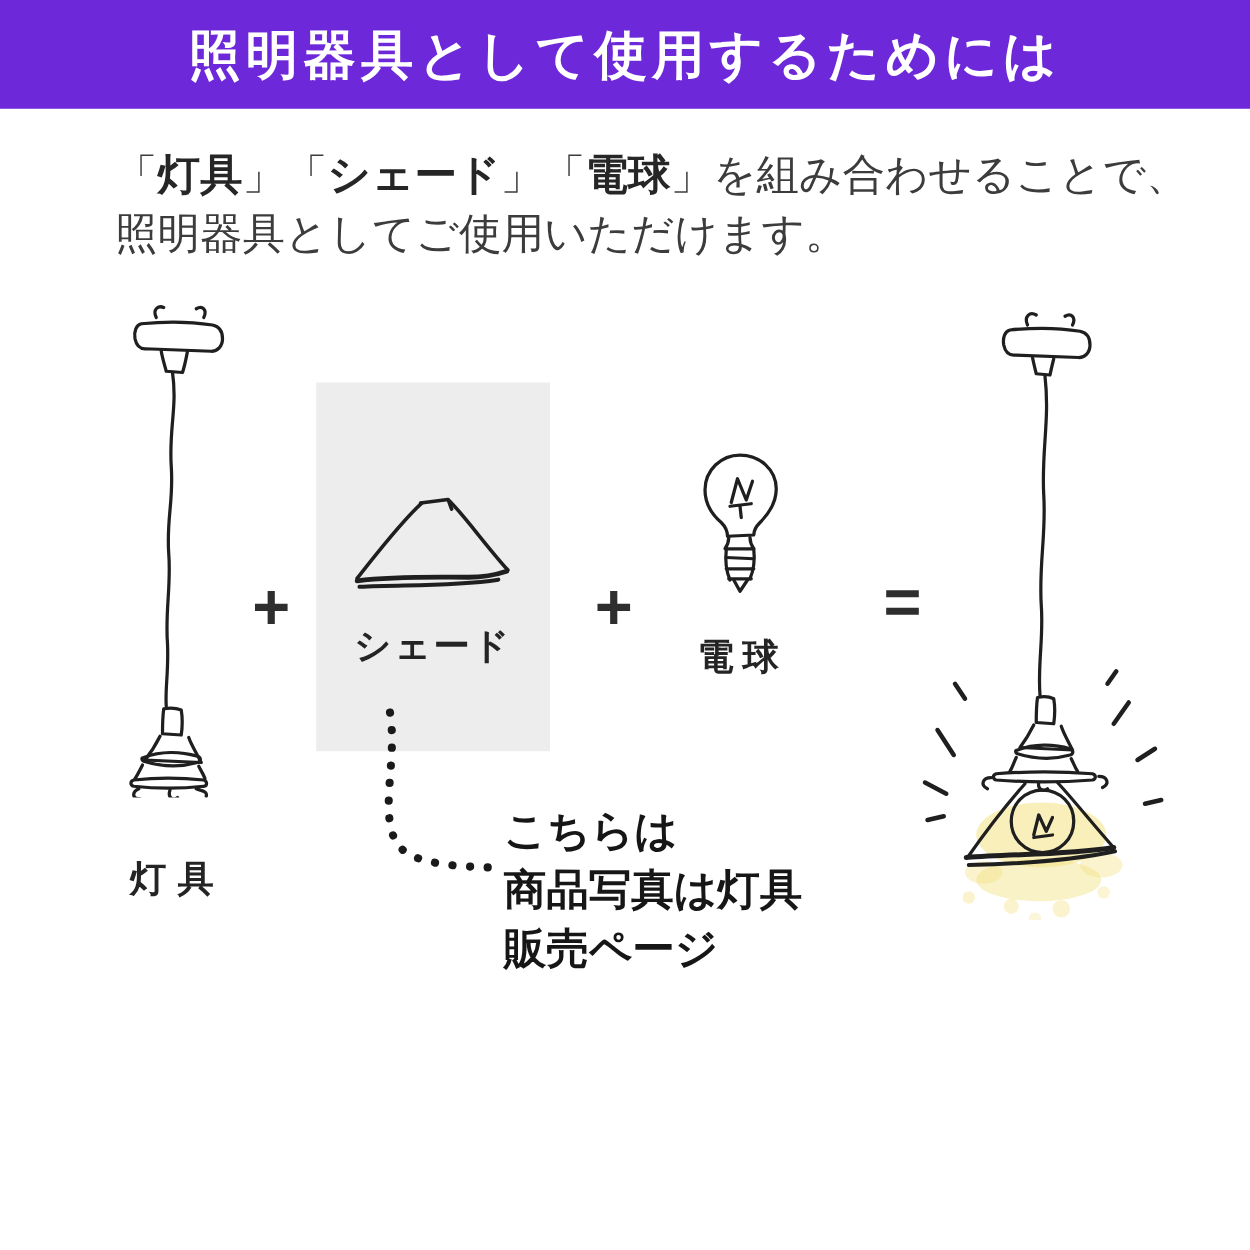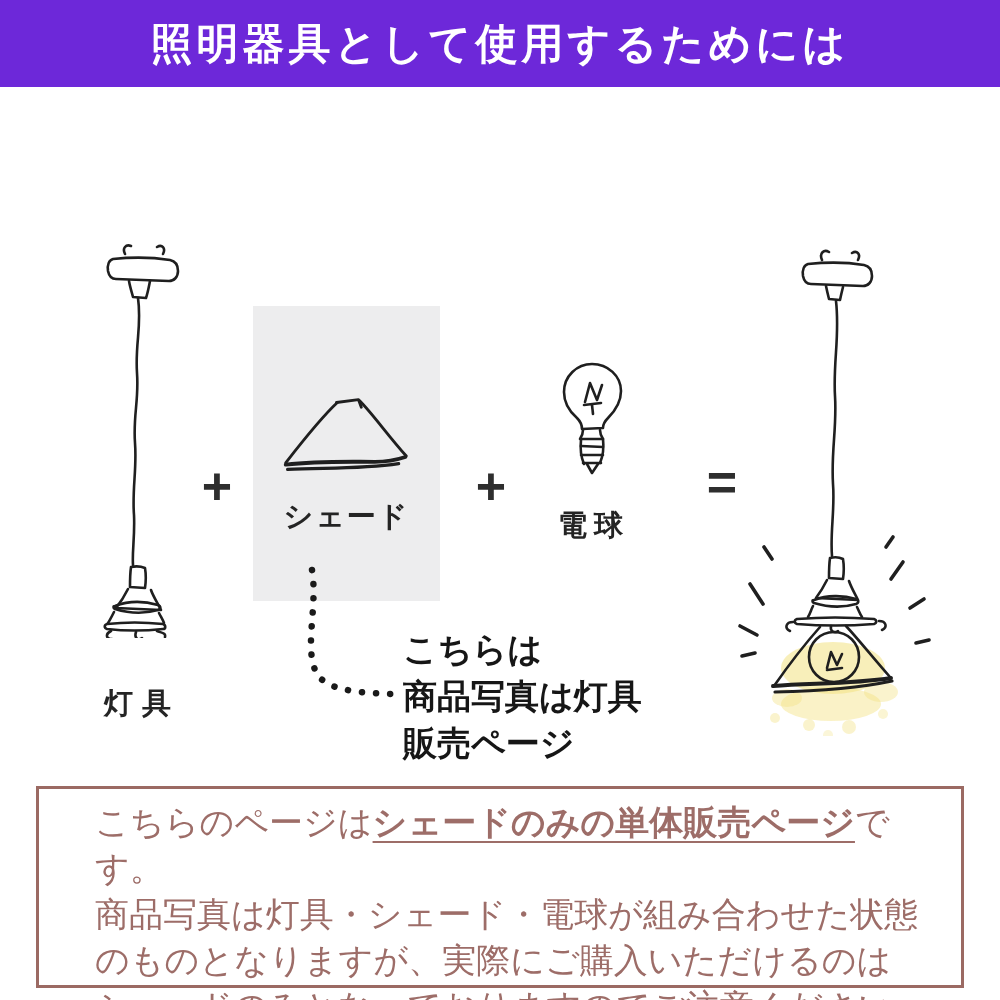--- a/index.html
+++ b/index.html
@@ -26,38 +26,42 @@
   .plus-1{left:191px;top:460px;}
   .plus-2{left:465px;top:460px;}
   .equals-1{left:696px;top:456px;}
 
   .art{position:absolute;}
   .art-lamp{left:100px;top:243px;}
   .art-bulb{left:556px;top:360px;}
   .art-combined{left:733px;top:248px;}
   .art-dots{left:298px;top:562px;}
 
-  .callout{position:absolute;left:403px;top:626px;font-size:34px;font-weight:800;
+  .callout{position:absolute;left:403px;top:642px;font-size:34px;font-weight:800;
            line-height:47px;color:#161616;}
 
   .notice{position:absolute;left:36px;top:786px;width:928px;height:202px;box-sizing:border-box;
           border:3px solid #9b6a63;padding:10px 8px 0 56px;font-size:34px;line-height:46px;
           color:#9d6d68;}
   .notice .hl{font-weight:800;text-decoration:underline;text-underline-offset:7px;
               text-decoration-thickness:2px;}
 </style>
 </head>
 <body>
 
 <div class="page">
 
   <header class="banner">
     <h1>照明器具として使用するためには</h1>
   </header>
 
+  <div class="intro">
+    <div><span>「</span><b>灯具</b><span>」</span><span>「</span><b>シェード</b><span>」</span><span>「</span><b>電球</b><span>」</span><span>を組み合わせることで、</span></div>
+    <div>照明器具としてご使用いただけます。</div>
+  </div>
 
   <div class="art art-lamp">
     <svg width="85" height="395" viewBox="0 0 85 395">
       <g fill="none" stroke="#1f1f1f" stroke-width="2.6" stroke-linecap="round" stroke-linejoin="round">
         <path d="M25,11 c-3,-6 1,-10 6,-8"></path>
         <path d="M57,4 c5,-3 9,1 6,7"></path>
         <path d="M13,16 c-4,1 -6,6 -5,12 c1,5 4,8 8,8 l53,2 c5,0 9,-4 9,-10 c0,-6 -3,-10 -8,-11 c-19,-3 -38,-3 -57,-1 z"></path>
         <path d="M29,38 c1,6 3,12 4,16 l13,1 c2,-6 3,-12 4,-17"></path>
         <path d="M38,55 c4,28 -3,45 -1,75 c2,28 -4,42 -2,70 c2,26 -3,46 -1,72 c1,22 -2,36 -1,50"></path>
         <path d="M31,324 c-1,7 -1,14 -1,20 l15,1 c1,-7 1,-14 0,-20 c-5,-2 -9,-2 -14,-1 z"></path>
@@ -160,20 +164,14 @@
       <path d="M14,8 C 20,45 6,85 18,110 C 26,127 55,131 96,132" fill="none" stroke="#1a1a1a" stroke-width="6.5" stroke-linecap="round" stroke-dasharray="0.1 14"></path>
     </svg>
   </div>
 
   <div class="callout">
     <div>こちらは</div>
     <div>商品写真は灯具</div>
     <div>販売ページ</div>
   </div>
 
-  <div class="notice">
-    <div><span>こちらのページは</span><span class="hl">シェードのみの単体販売ページ</span><span>です。</span></div>
-    <div>商品写真は灯具・シェード・電球が組み合わせた状態</div>
-    <div>のものとなりますが、実際にご購入いただけるのは</div>
-    <div>シェードのみとなっておりますのでご注意ください。</div>
-  </div>
 
 </div>
 
 </body></html>

